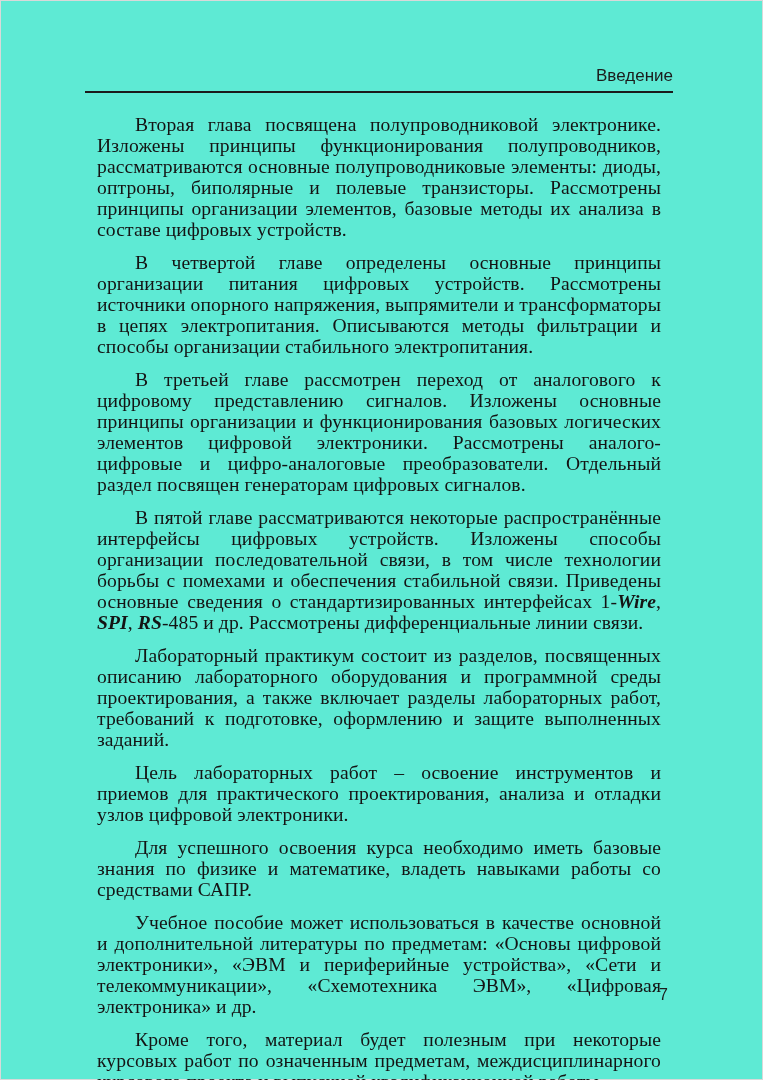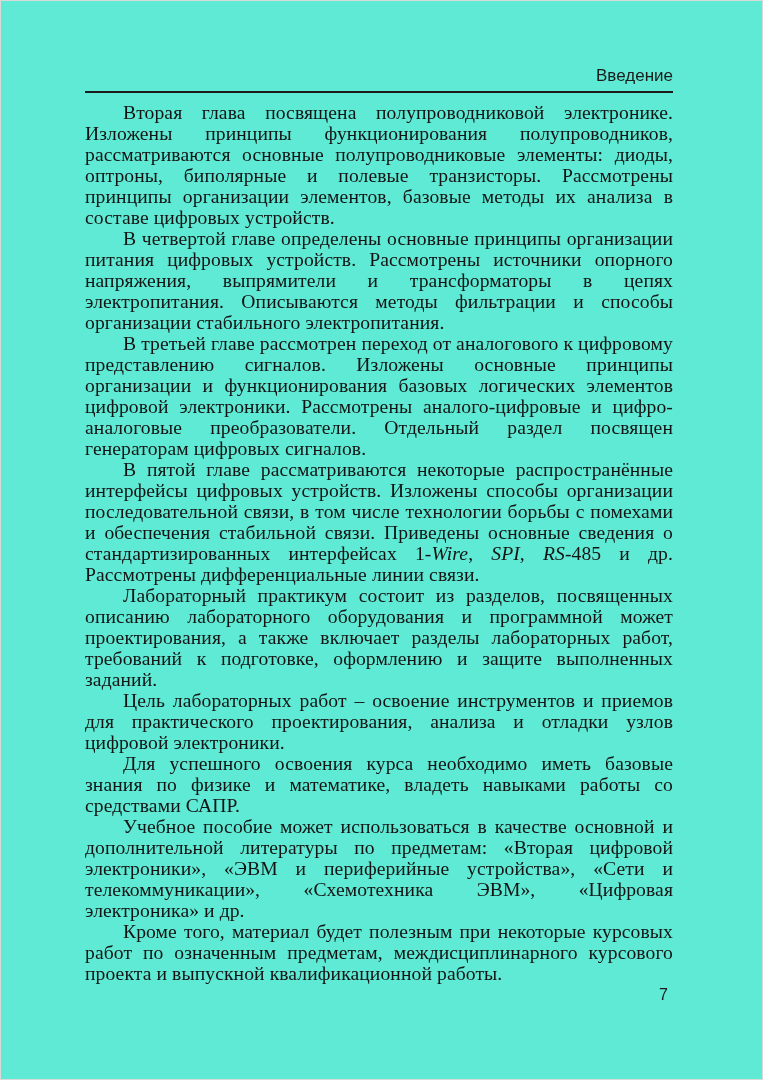--- a/index.html
+++ b/index.html
@@ -41,26 +41,27 @@
     position: absolute;
     top: 102px;
     left: 85px;
     width: 588px;
     font-size: 19.6px;
     line-height: 21px;
     text-align: justify;
     letter-spacing: 0.1px;
   }
   .body-text p {
-    margin: 0;
+    margin: 12px;
     padding: 0;
     text-indent: 38px;
   }
   .body-text i {
     font-style: italic;
+    font-weight: bold;
   }
   .page-footer {
     position: absolute;
     top: 986px;
     left: 85px;
     width: 583px;
     text-align: right;
     font-family: "Liberation Sans", "DejaVu Sans", sans-serif;
     font-size: 16px;
     color: #1c1c1c;
@@ -75,24 +76,24 @@
     <span>Введение</span>
   </header>
 
   <div class="head-rule"></div>
 
   <main class="body-text">
       <p><span>Вторая глава посвящена полупроводниковой электронике. Изложены принципы функционирования полупроводников, рассматриваются основные полупроводниковые элементы: диоды, оптроны, биполярные и полевые транзисторы. Рассмотрены принципы организации элементов, базовые методы их анализа в составе цифровых устройств.</span></p>
       <p><span>В четвертой главе определены основные принципы организации питания цифровых устройств. Рассмотрены источники опорного напряжения, выпрямители и трансформаторы в цепях электропитания. Описываются методы фильтрации и способы организации стабильного электропитания.</span></p>
       <p><span>В третьей главе рассмотрен переход от аналогового к цифровому представлению сигналов. Изложены основные принципы организации и функционирования базовых логических элементов цифровой электроники. Рассмотрены аналого-цифровые и цифро-аналоговые преобразователи. Отдельный раздел посвящен генераторам цифровых сигналов.</span></p>
       <p><span>В пятой главе рассматриваются некоторые распространённые интерфейсы цифровых устройств. Изложены способы организации последовательной связи, в том числе технологии борьбы с помехами и обеспечения стабильной связи. Приведены основные сведения о стандартизированных интерфейсах 1-</span><i>Wire</i><span>, </span><i>SPI</i><span>, </span><i>RS</i><span>-485 и др. Рассмотрены дифференциальные линии связи.</span></p>
-      <p><span>Лабораторный практикум состоит из разделов, посвященных описанию лабораторного оборудования и программной может проектирования, а также включает разделы лабораторных работ, требований к подготовке, оформлению и защите выполненных заданий.</span></p>
+      <p><span>Лабораторный практикум состоит из разделов, посвященных описанию лабораторного оборудования и программной среды проектирования, а также включает разделы лабораторных работ, требований к подготовке, оформлению и защите выполненных заданий.</span></p>
       <p><span>Цель лабораторных работ – освоение инструментов и приемов для практического проектирования, анализа и отладки узлов цифровой электроники.</span></p>
       <p><span>Для успешного освоения курса необходимо иметь базовые знания по физике и математике, владеть навыками работы со средствами САПР.</span></p>
-      <p><span>Учебное пособие может использоваться в качестве основной и дополнительной литературы по предметам: «Вторая цифровой электроники», «ЭВМ и периферийные устройства», «Сети и телекоммуникации», «Схемотехника ЭВМ», «Цифровая электроника» и др.</span></p>
+      <p><span>Учебное пособие может использоваться в качестве основной и дополнительной литературы по предметам: «Основы цифровой электроники», «ЭВМ и периферийные устройства», «Сети и телекоммуникации», «Схемотехника ЭВМ», «Цифровая электроника» и др.</span></p>
       <p><span>Кроме того, материал будет полезным при некоторые курсовых работ по означенным предметам, междисциплинарного курсового проекта и выпускной квалификационной работы.</span></p>
     </main>
 
   <footer class="page-footer">
     <span>7</span>
   </footer>
 
 </div>
 
 </body></html>

